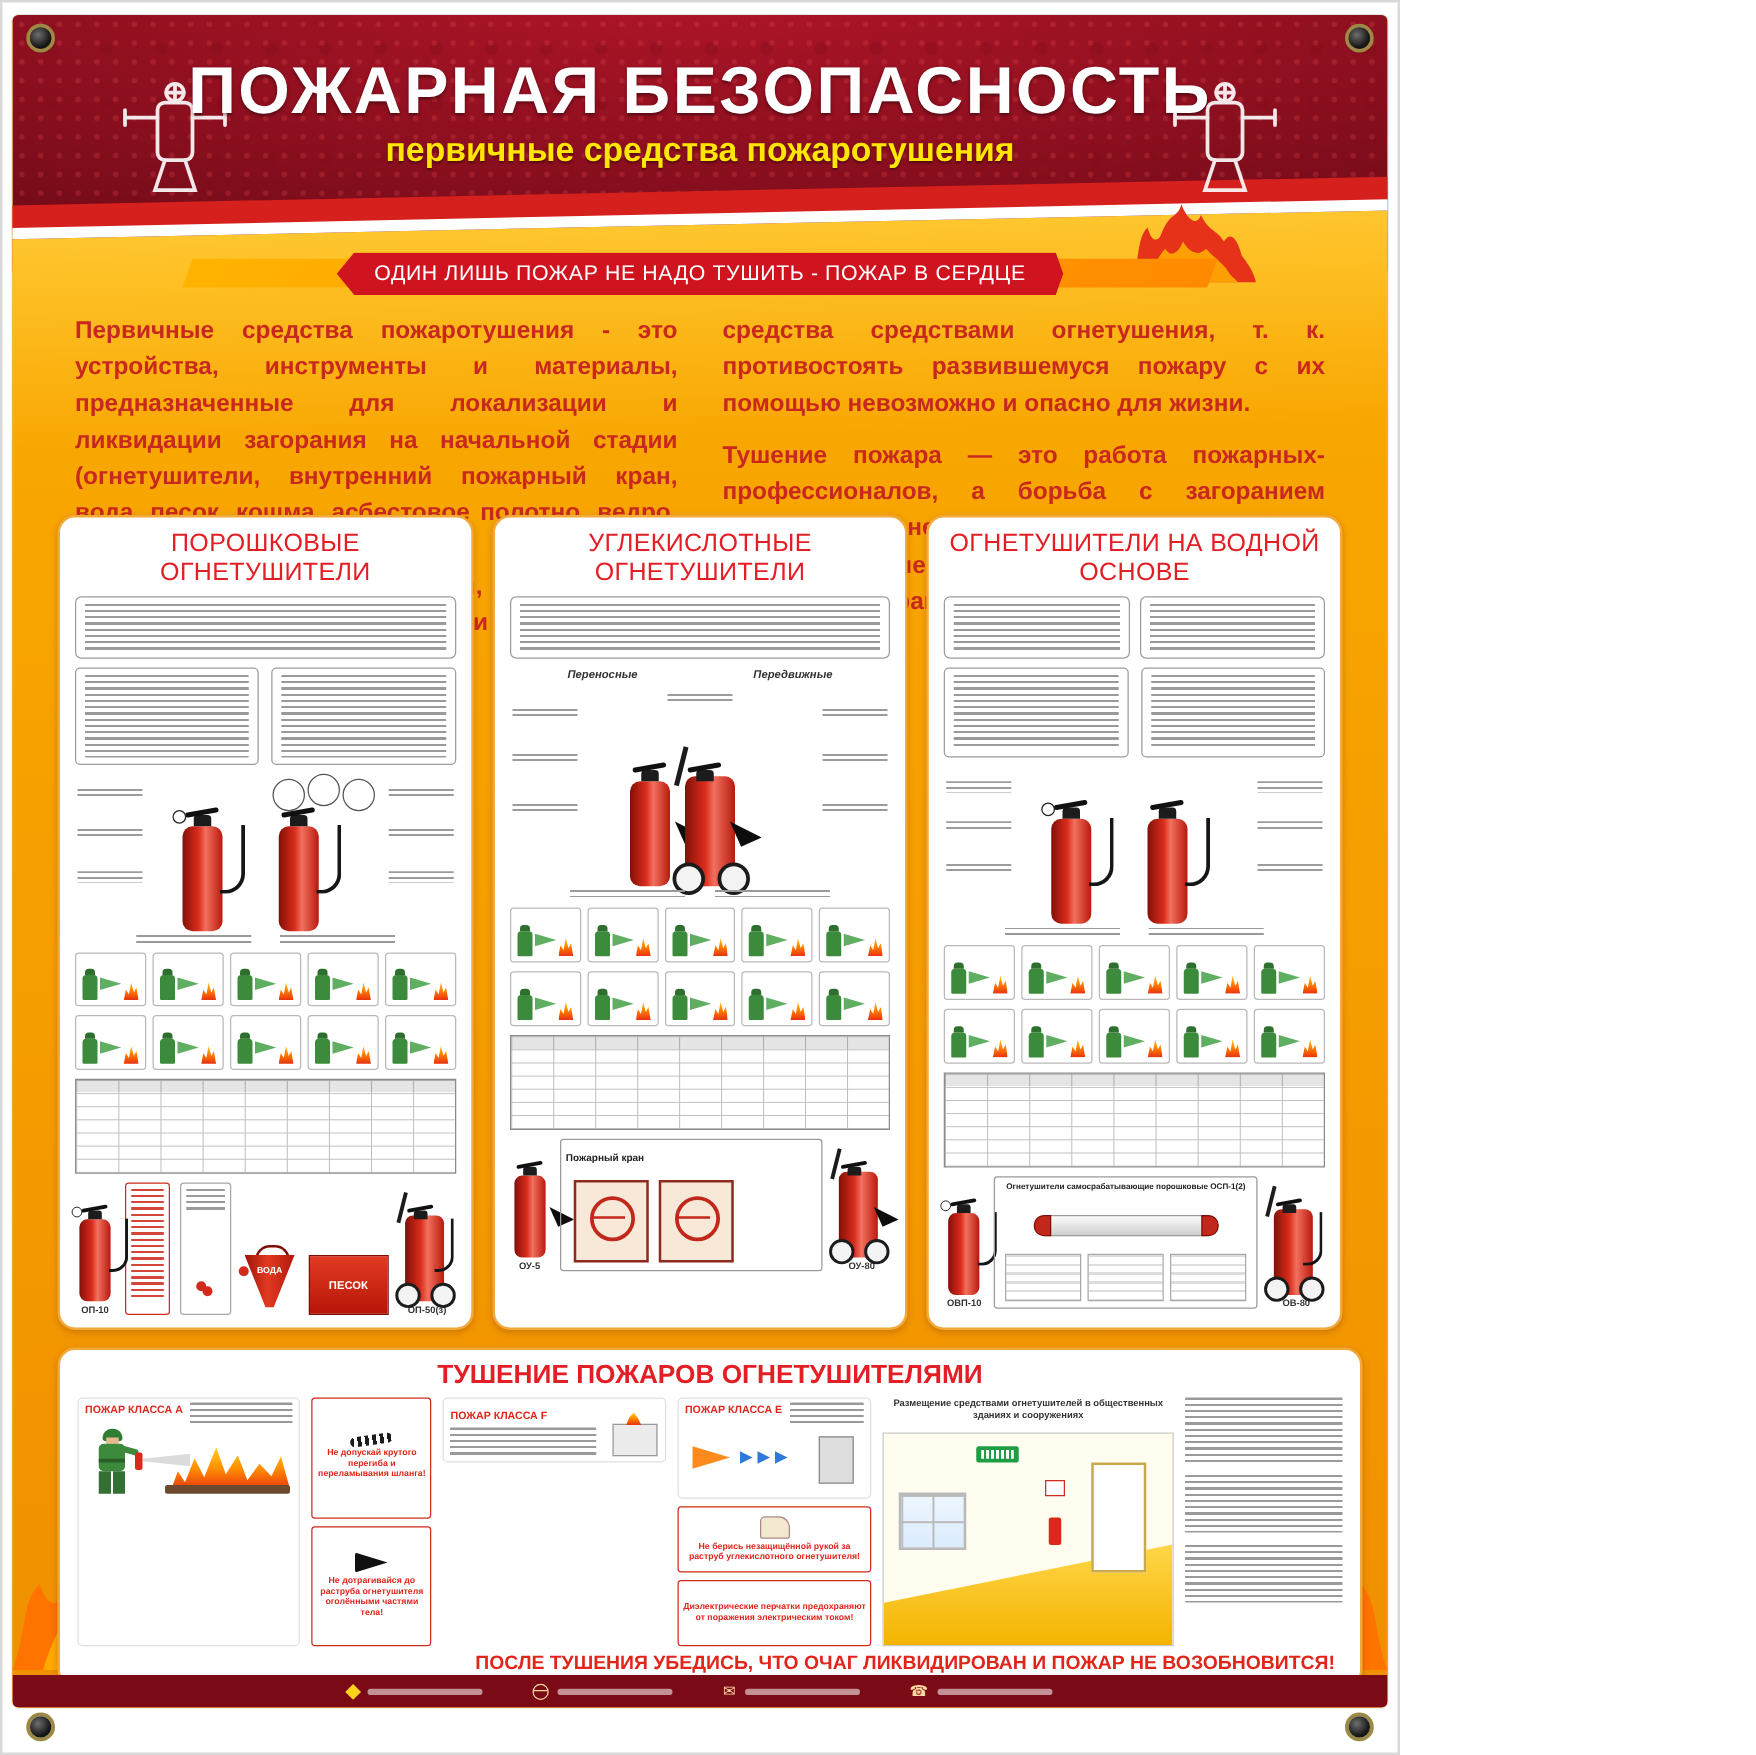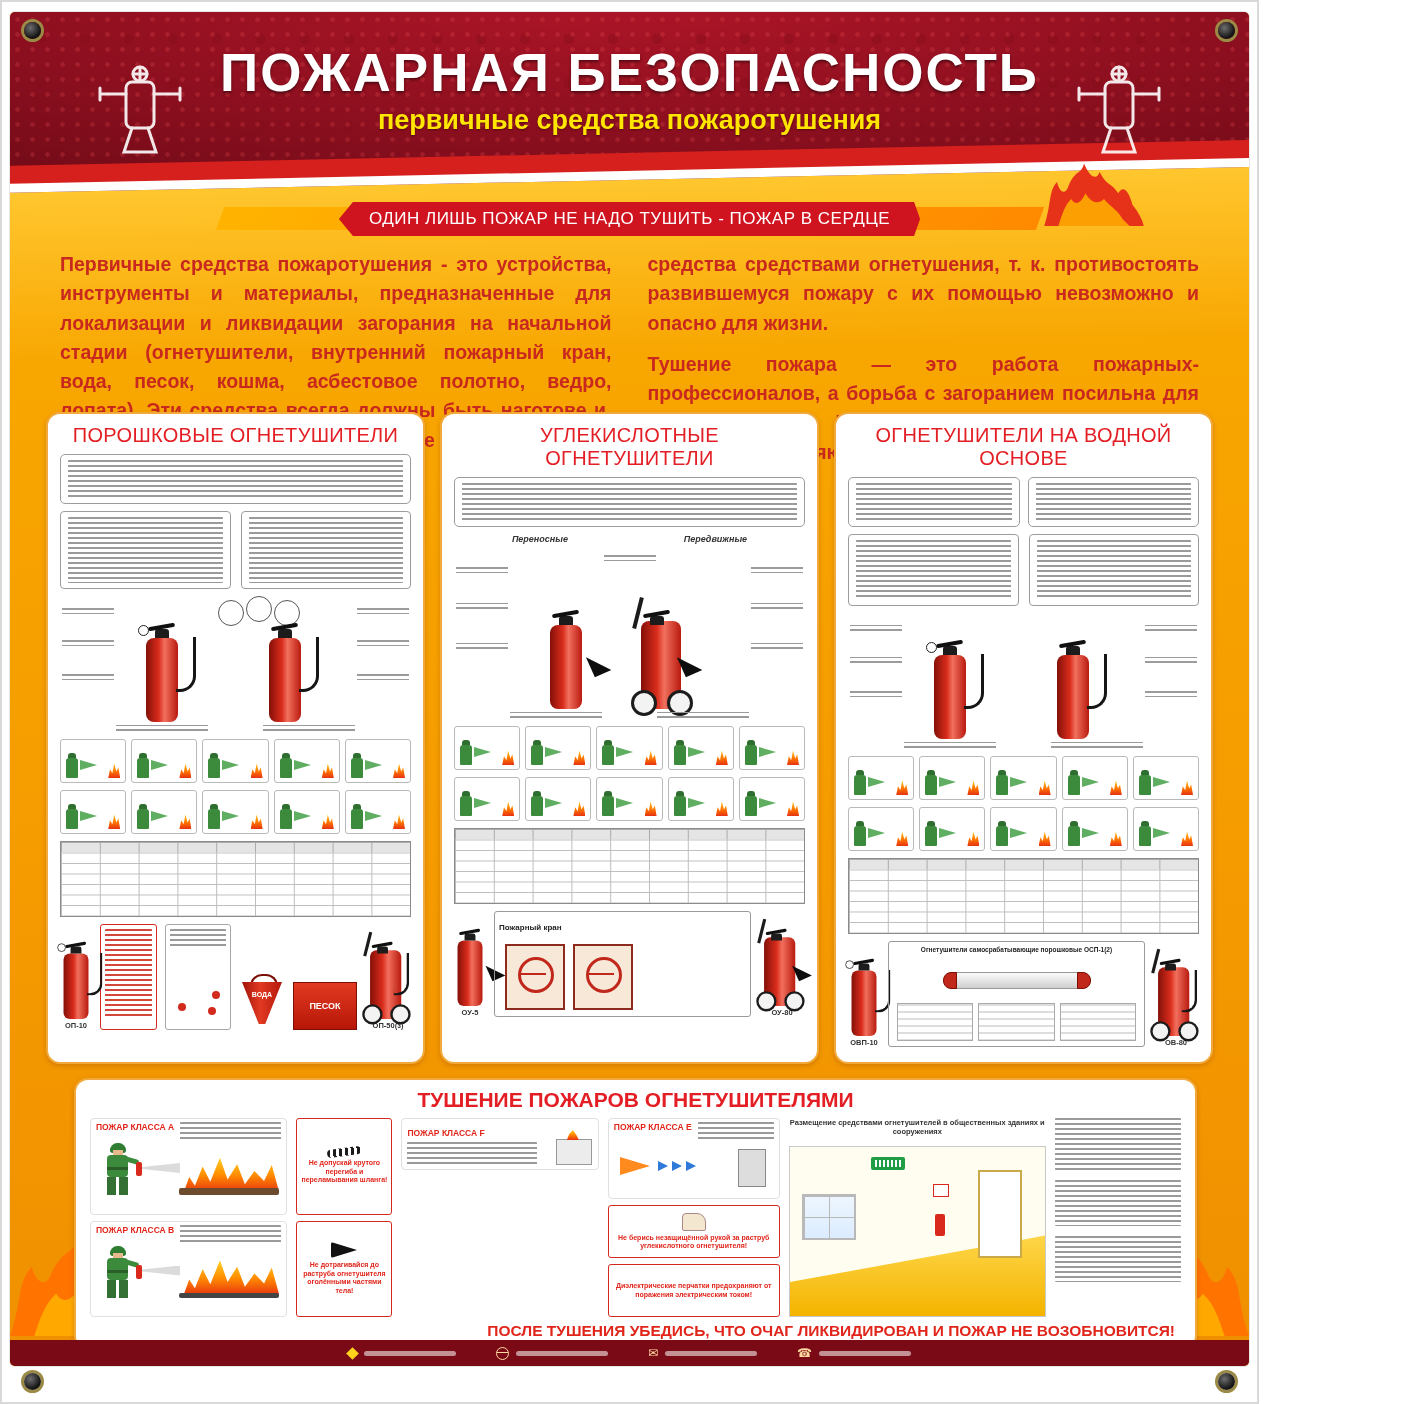--- a/index.html
+++ b/index.html
@@ -1,16 +1,16 @@
 <!DOCTYPE html>
 <html><head>
 <meta charset="utf-8">
 <style>
   html,body{margin:0;padding:0;background:#fff;}
-  .page{position:relative;width:1259px;height:1404px;background:#fff;overflow:hidden;
+  .page{position:relative;width:1120px;height:1404px;background:#fff;overflow:hidden;
         font-family:"Liberation Sans","DejaVu Sans",sans-serif;box-shadow:inset 0 0 0 2px #d9d9d9;}
   .poster{position:absolute;left:10px;right:10px;top:12px;height:1354px;border-radius:5px;
           overflow:hidden;background:#f59b00;box-shadow:0 0 0 1px #e6e6e6;}
 
   
   .hdr{position:absolute;top:0;left:0;right:0;height:205px;
        background:radial-gradient(120% 150% at 50% -10%, #b01628 0%, #8c0f1f 45%, #5a0711 100%);}
   .hdr::before{content:"";position:absolute;inset:0;
        background-image:radial-gradient(circle, rgba(255,90,90,.20) 2px, transparent 2.6px),
                         radial-gradient(circle, rgba(130,12,24,.35) 5px, transparent 5.6px);
@@ -139,23 +139,23 @@
        background:linear-gradient(180deg,#fbfbfb,#cfcfcf);border:1px solid #999;border-radius:8px;}
   .tube::before,.tube::after{content:"";position:absolute;top:-1px;width:12px;height:15px;background:#c1271a;
        border:1px solid #7d0e05;}
   .tube::before{left:-4px;border-radius:8px 0 0 8px;}
   .tube::after{right:-4px;border-radius:0 8px 8px 0;}
   .minirooms{position:absolute;bottom:5px;left:8px;right:8px;display:flex;gap:5px;}
   .mroom{flex:1;height:36px;border:1px solid #aaa;
        background:repeating-linear-gradient(180deg,#ddd 0 2px,transparent 2px 7px);}
 
   
-  .bottom{position:absolute;top:1066px;left:36px;right:52px;height:252px;z-index:4;background:#fff;
+  .bottom{position:absolute;top:1066px;left:36px;right:20px;height:252px;z-index:4;background:#fff;
        border:2px solid #f2a93b;border-radius:14px;padding:8px 14px;box-shadow:0 2px 5px rgba(140,60,0,.3);
-       display:flex;flex-direction:column;margin-left:28px;}
+       display:flex;flex-direction:column;}
   .btitle{margin:0 0 6px 0;color:#e31e24;font-size:21px;font-weight:800;text-align:center;}
   .bcols{display:flex;gap:9px;flex:1;}
   .bcol{display:flex;flex-direction:column;gap:6px;}
   .colw{flex:1.15;}
   .warnw{width:96px;flex:none;}
   .midw{flex:1;}
   .roomw{flex:1.5;}
   .notesw{width:126px;flex:none;gap:10px;}
   .cblock{flex:1;border:1px solid #e0e0e0;border-radius:4px;padding:3px 5px;position:relative;}
   .chead{display:flex;gap:6px;align-items:flex-start;}
@@ -719,40 +719,20 @@
                 <div class="belt"></div>
                   <div class="legs"></div>
                   <div class="arm"></div>
                   <div class="extm"></div>
               </div>
               <div class="jet"></div>
                 <div class="flames"></div>
                 <div class="logs"></div>
             </div>
           </div>
-          <div class="cblock">
-            <div class="chead">
-              <span class="clabel">ПОЖАР КЛАССА В</span>
-              <div class="ml" style="flex:1;height:18px"></div>
-            </div>
-            <div class="cart">
-              <div class="fman">
-                <div class="helm"></div>
-                  <div class="face"></div>
-                  <div class="torso"></div>
-                <div class="belt"></div>
-                  <div class="legs"></div>
-                  <div class="arm"></div>
-                  <div class="extm"></div>
-              </div>
-              <div class="jet"></div>
-                <div class="flames"></div>
-                <div class="pan"></div>
-            </div>
-          </div>
         </div>
 
         <div class="bcol warnw">
           <div class="wbox">
             <div class="wpic hosep"></div>
             <p>Не допускай крутого перегиба и переламывания шланга!</p>
           </div>
           <div class="wbox">
             <div class="wpic hornp"></div>
             <p>Не дотрагивайся до раструба огнетушителя оголёнными частями тела!</p>

